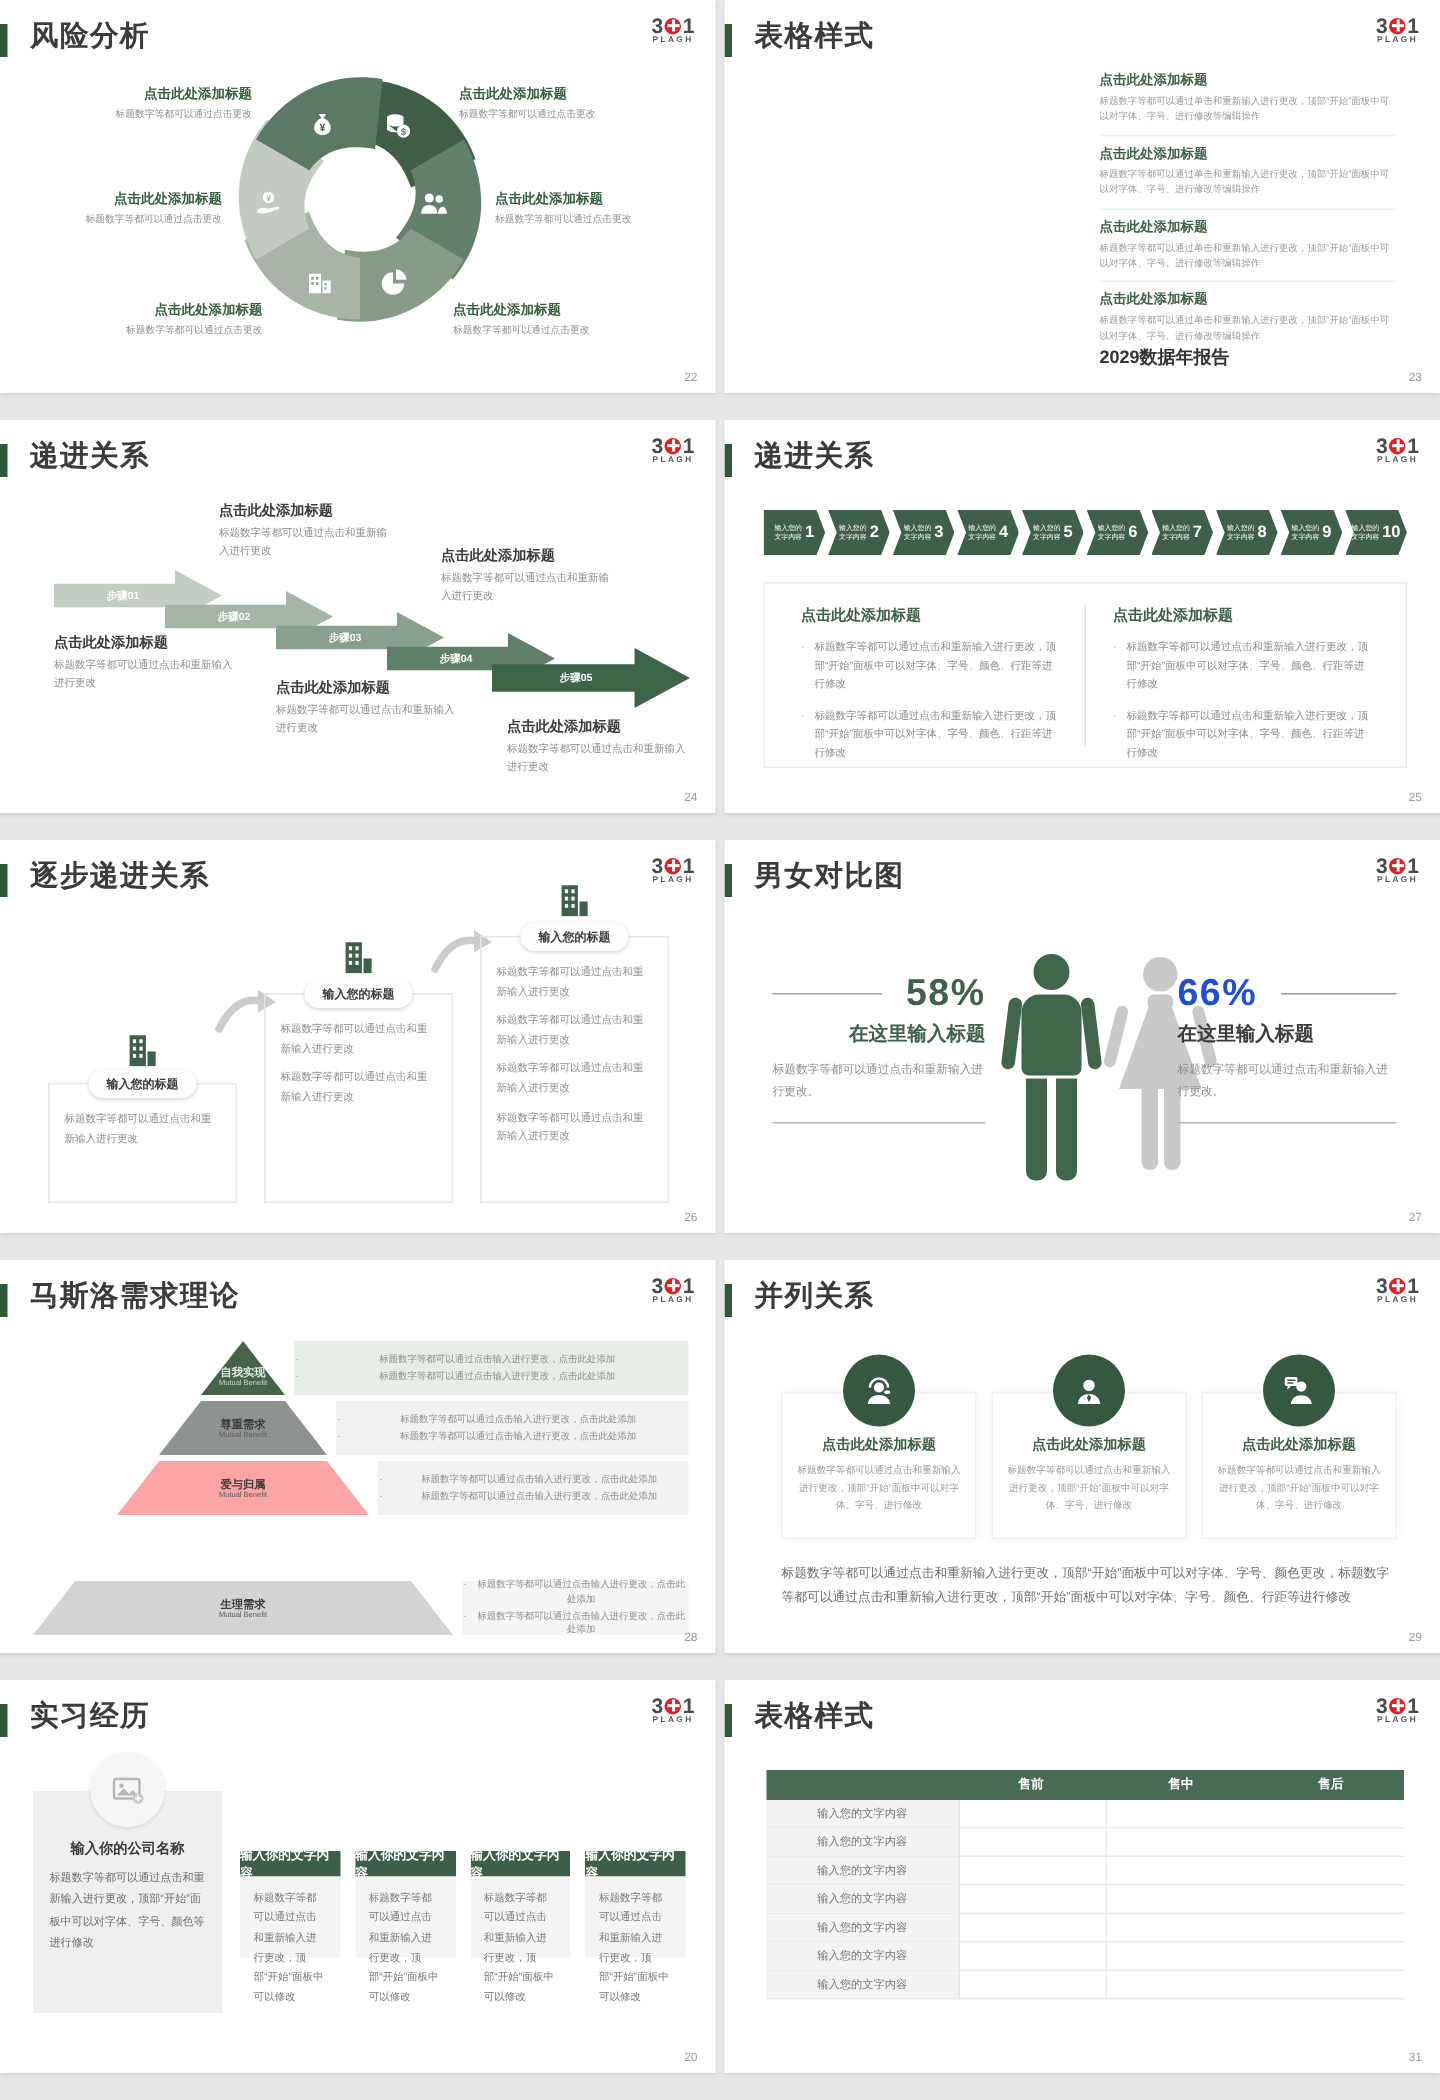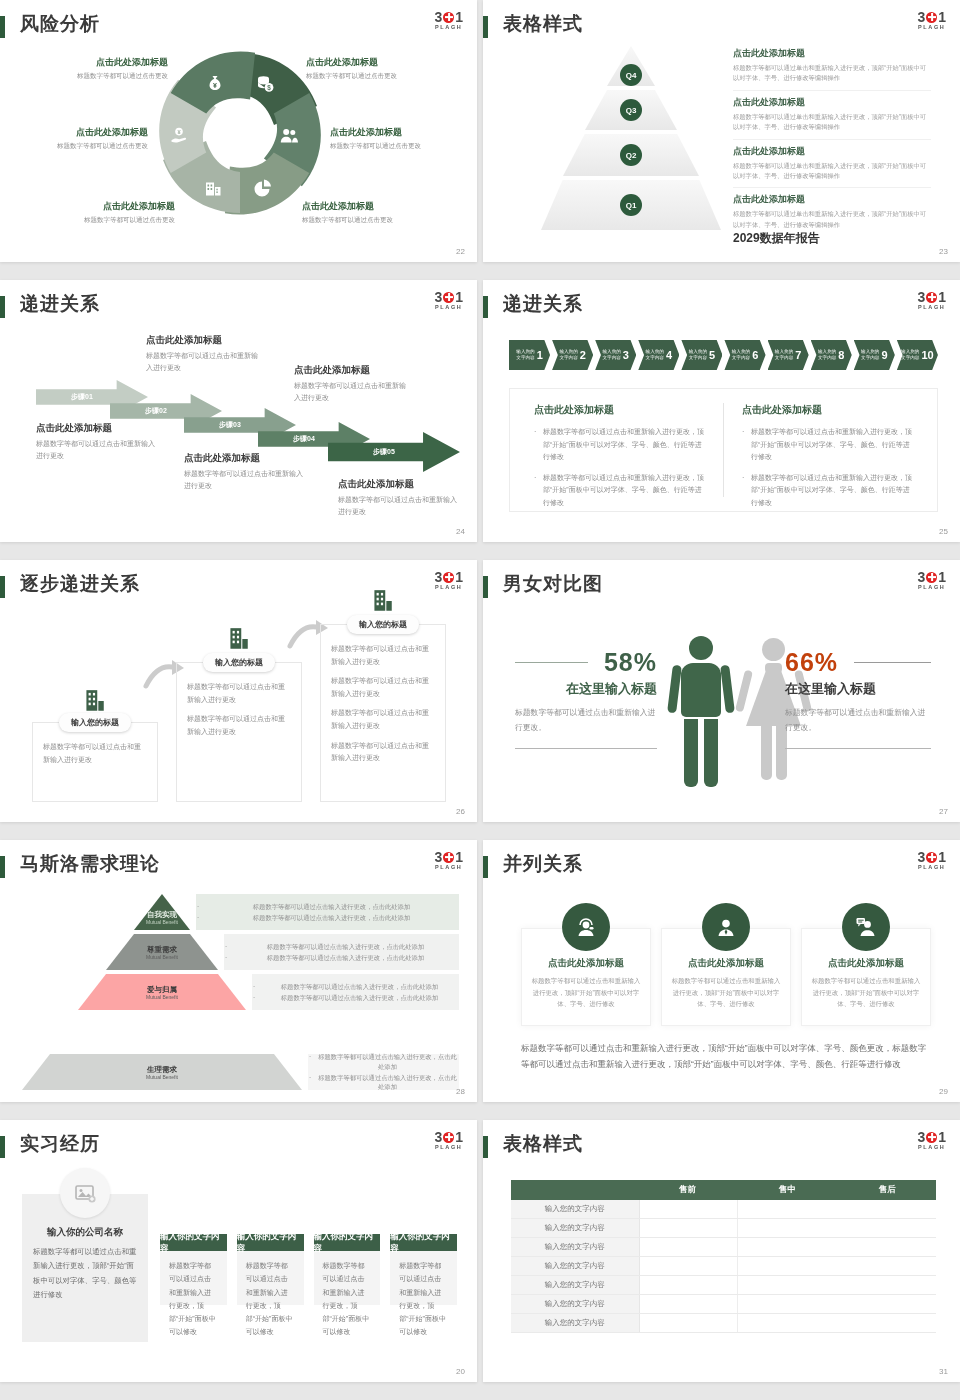--- a/index.html
+++ b/index.html
@@ -228,30 +228,20 @@
   <section class="slide">
     <span class="tbar"></span>
     <h2 class="stitle">表格样式</h2>
     <div class="logo">
       <div class="lrow">
           <span>3</span>
           <span class="ltarget"></span>
           <span>1</span>
         </div>
       <div class="lsub">PLAGH</div>
-    </div>
-    <div class="s2-pyr">
-      <div class="s2-lv" style="top:0;width:48px;height:40px;clip-path:polygon(50% 0,100% 100%,0 100%)"></div>
-      <div class="s2-lv" style="top:44px;width:92px;height:40px;clip-path:polygon(24% 0,76% 0,100% 100%,0 100%)"></div>
-      <div class="s2-lv" style="top:88px;width:136px;height:42px;clip-path:polygon(16% 0,84% 0,100% 100%,0 100%)"></div>
-      <div class="s2-lv" style="top:134px;width:180px;height:50px;clip-path:polygon(12% 0,88% 0,100% 100%,0 100%)"></div>
-      <span class="s2-q" style="top:18px">Q4</span>
-      <span class="s2-q" style="top:53px">Q3</span>
-      <span class="s2-q" style="top:98px">Q2</span>
-      <span class="s2-q" style="top:148px">Q1</span>
     </div>
     <div class="s2-list">
       <div class="s2-item">
           <h5>点击此处添加标题</h5>
           <p>标题数字等都可以通过单击和重新输入进行更改，顶部“开始”面板中可以对字体、字号、进行修改等编辑操作</p>
         </div>
       <div class="s2-item">
           <h5>点击此处添加标题</h5>
           <p>标题数字等都可以通过单击和重新输入进行更改，顶部“开始”面板中可以对字体、字号、进行修改等编辑操作</p>
         </div>
@@ -511,21 +501,21 @@
       <i style="left:23px;top:0;width:23px;height:23px;border-radius:50%;background:#c9c9c9"></i>
       <i style="left:26px;top:25px;width:17px;height:10px;border-radius:4px;background:#c9c9c9"></i>
       <i style="left:7px;top:30px;width:55px;height:58px;background:#c9c9c9;clip-path:polygon(38% 0,62% 0,100% 100%,0 100%)"></i>
       <i style="left:1px;top:32px;width:8px;height:42px;border-radius:4px;background:#c9c9c9;transform:rotate(14deg)"></i>
       <i style="left:60px;top:32px;width:8px;height:42px;border-radius:4px;background:#c9c9c9;transform:rotate(-14deg)"></i>
       <i style="left:22px;top:88px;width:11px;height:54px;border-radius:0 0 5px 5px;background:#c9c9c9"></i>
       <i style="left:37px;top:88px;width:11px;height:54px;border-radius:0 0 5px 5px;background:#c9c9c9"></i>
     </div>
     <div class="s6-blk" style="left:302px;top:88px;width:146px">
       <div class="s6-pct">
-          <b style="color:#c2410c">66%</b>
+          <b style="color:#1d4ed8">66%</b>
           <span class="s6-line" style="background:#9a9a9a"></span>
         </div>
       <h4 style="color:#3c3c3c">在这里输入标题</h4>
       <p>标题数字等都可以通过点击和重新输入进行更改。</p>
       <div class="s6-bot"></div>
     </div>
     <span class="pageno">27</span>
   </section>
 
   <section class="slide">

